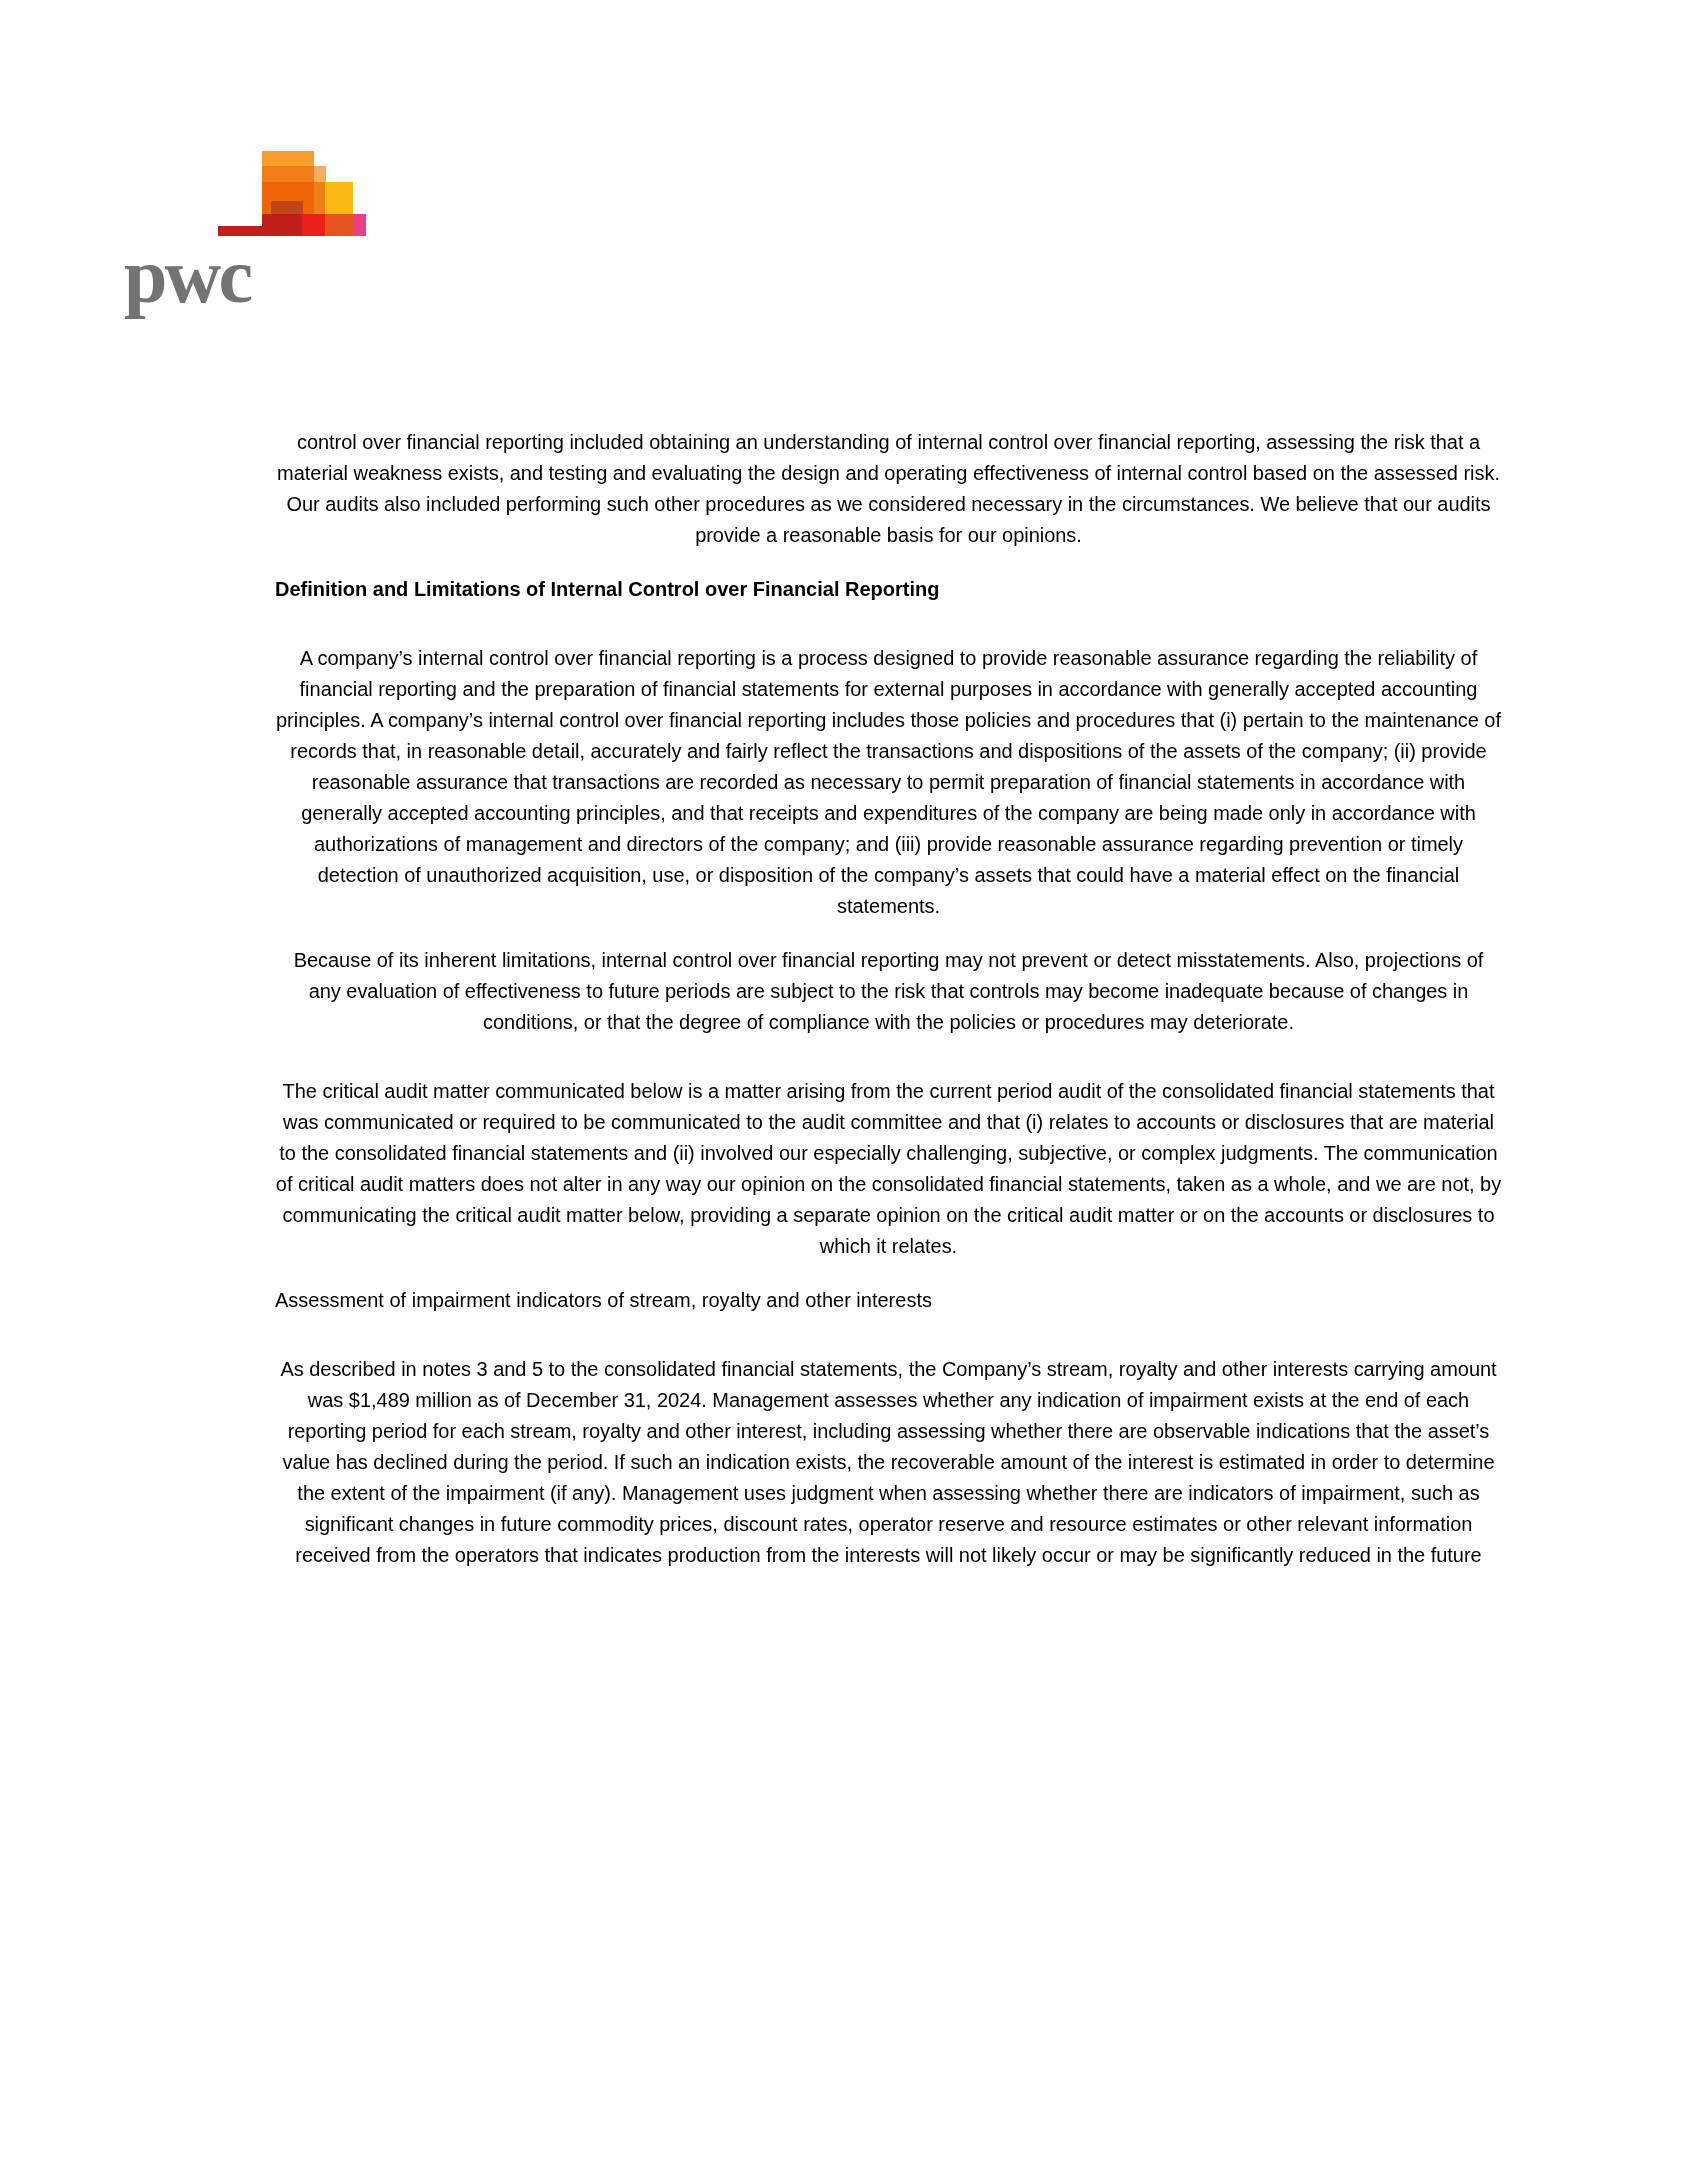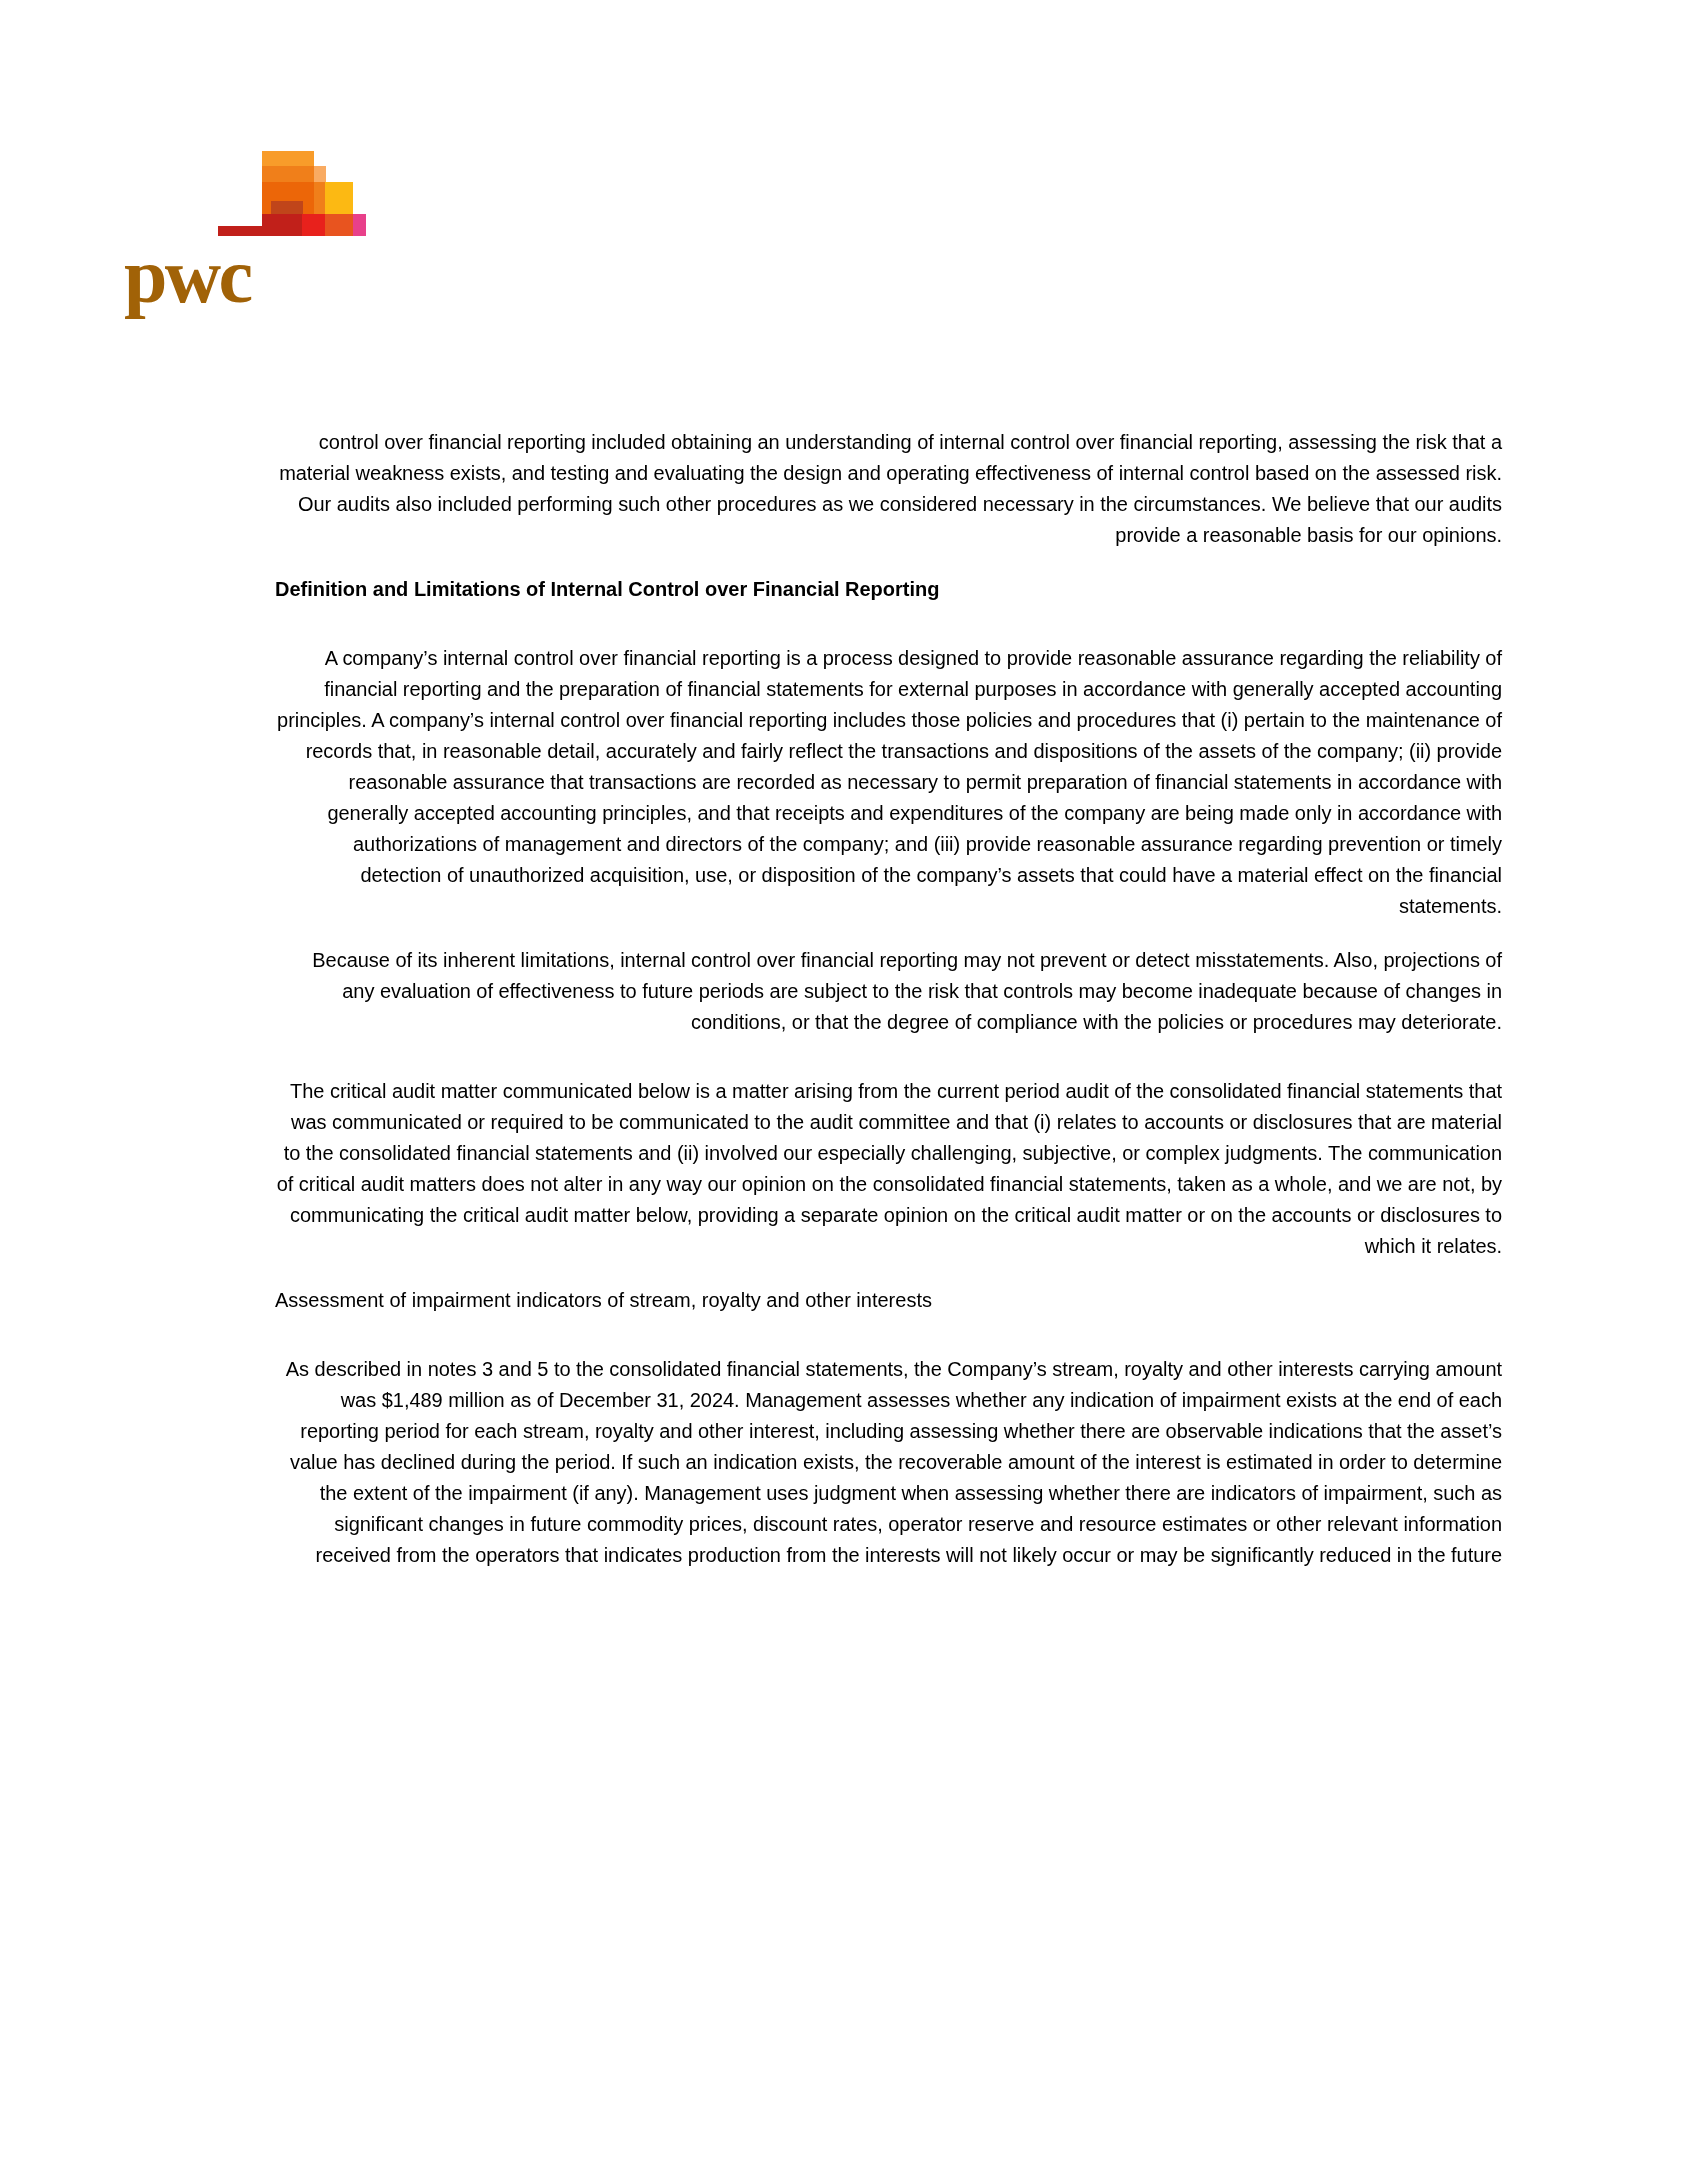--- a/index.html
+++ b/index.html
@@ -50,21 +50,21 @@
   #doc-body {
     position: absolute;
     left: 275px;
     top: 427px;
     width: 1227px;
   }
   .para {
     font-size: 20px;
     line-height: 31px;
     margin: 0 0 23px 0;
-    text-align: right;
+    text-align: center;
     letter-spacing: -0.03px;
   }
   .para:last-child { margin-bottom: 0; }
   .heading {
     font-size: 20px;
     line-height: 31px;
     font-weight: bold;
     margin: 0;
   }
   .subheading-italic {
@@ -87,21 +87,21 @@
       <div class="tile" style="left: 64px; top: 31px; width: 12px; height: 32px; background: rgb(240, 127, 26);"></div>
       <div class="tile" style="left: 75px; top: 31px; width: 28px; height: 32px; background: rgb(252, 185, 19);"></div>
       <div class="tile" style="left: 12px; top: 50px; width: 52px; height: 13.2px; background: rgb(236, 102, 8);"></div>
       <div class="tile" style="left: 20.5px; top: 50px; width: 32px; height: 13.2px; background: rgb(192, 69, 26);"></div>
       <div class="tile" style="left: 12px; top: 63px; width: 40px; height: 22px; background: rgb(193, 32, 26);"></div>
       <div class="tile" style="left: 52px; top: 63px; width: 23px; height: 22px; background: rgb(232, 33, 28);"></div>
       <div class="tile" style="left: 75px; top: 63px; width: 28px; height: 22px; background: rgb(232, 84, 31);"></div>
       <div class="tile" style="left: 103px; top: 63px; width: 12.6px; height: 22px; background: rgb(232, 64, 138);"></div>
       <div class="tile" style="left: -32px; top: 75px; width: 44px; height: 10px; background: rgb(193, 32, 26);"></div>
     </div>
-  <div id="logo-wordmark" style="color: #a16207;">pwc</div>
+  <div id="logo-wordmark" style="color: #737373;">pwc</div>
 </div>
 
 <div id="doc-body">
 
   <p class="para">control over financial reporting included obtaining an understanding of internal control over financial reporting, assessing the risk that a material weakness exists, and testing and evaluating the design and operating effectiveness of internal control based on the assessed risk. Our audits also included performing such other procedures as we considered necessary in the circumstances. We believe that our audits provide a reasonable basis for our opinions.</p>
 
   <div class="block">
     <p class="heading">Definition and Limitations of Internal Control over Financial Reporting</p>
     <p class="para tight">A company’s internal control over financial reporting is a process designed to provide reasonable assurance regarding the reliability of financial reporting and the preparation of financial statements for external purposes in accordance with generally accepted accounting principles. A company’s internal control over financial reporting includes those policies and procedures that (i) pertain to the maintenance of records that, in reasonable detail, accurately and fairly reflect the transactions and dispositions of the assets of the company; (ii) provide reasonable assurance that transactions are recorded as necessary to permit preparation of financial statements in accordance with generally accepted accounting principles, and that receipts and expenditures of the company are being made only in accordance with authorizations of management and directors of the company; and (iii) provide reasonable assurance regarding prevention or timely detection of unauthorized acquisition, use, or disposition of the company’s assets that could have a material effect on the financial statements.</p>
   </div>

